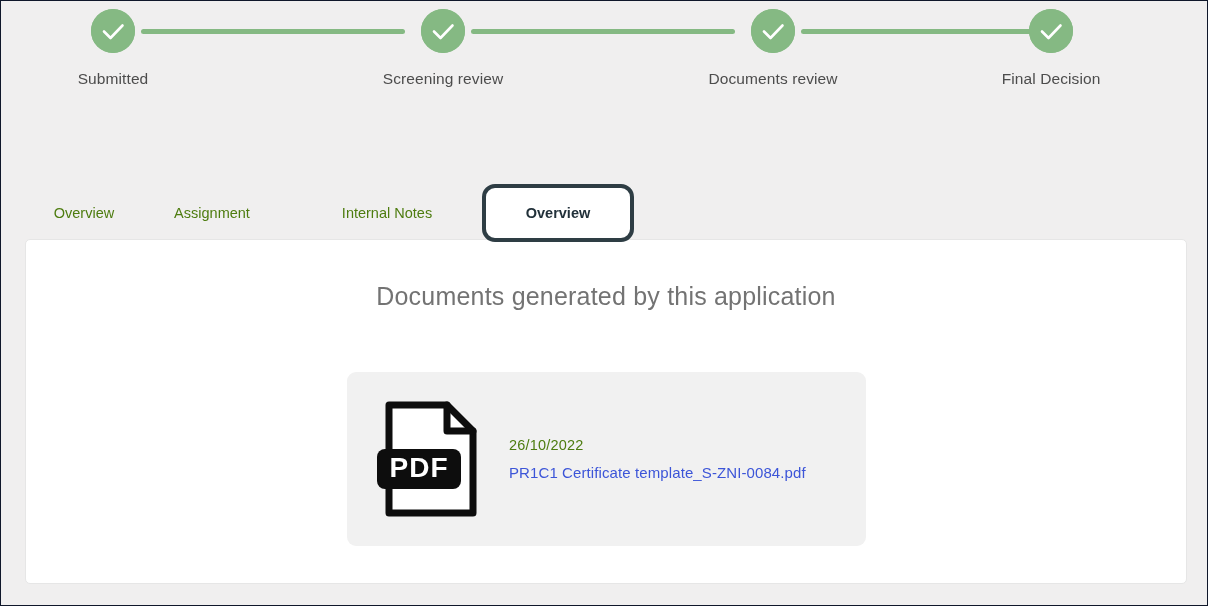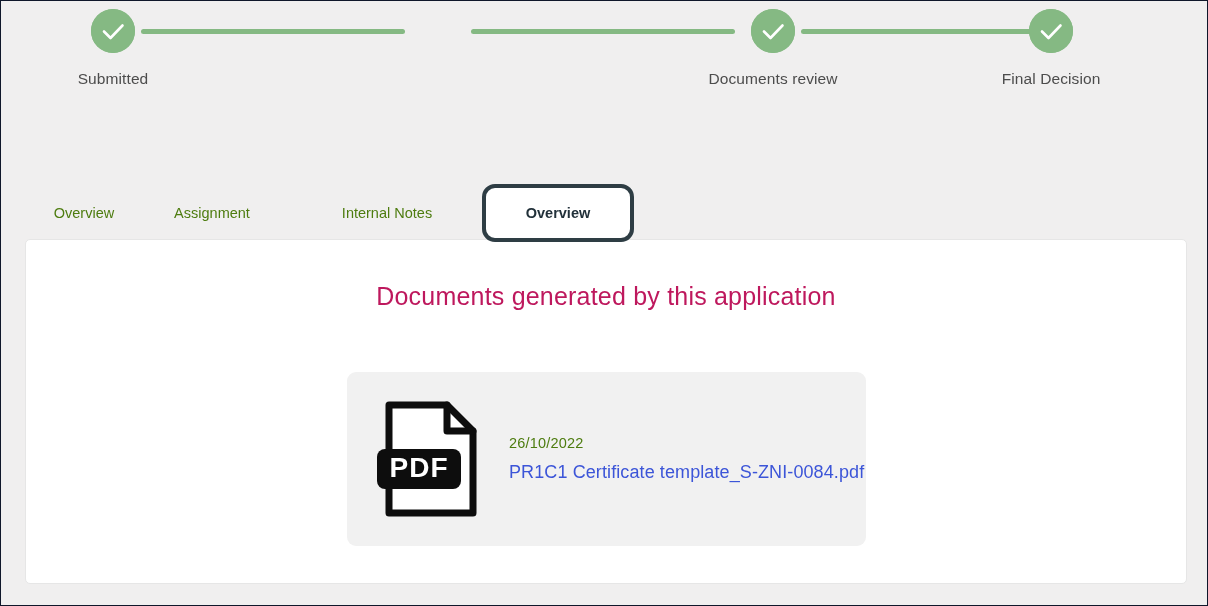--- a/index.html
+++ b/index.html
@@ -103,21 +103,21 @@
     box-sizing: border-box;
     z-index: 1;
   }
   .panel-title {
     position: absolute;
     left: 0;
     right: 0;
     top: 42px;
     text-align: center;
     font-size: 25px;
-    color: #be185d;
+    color: #737373;
     letter-spacing: 0.2px;
   }
 
   
   .doc-card {
     position: absolute;
     left: 321px;
     top: 132px;
     width: 519px;
     height: 174px;
@@ -139,21 +139,21 @@
     flex-direction: column;
     justify-content: center;
   }
   .doc-date {
     font-size: 14.5px;
     color: #4d7c0f;
     margin-bottom: 11px;
     letter-spacing: 0.2px;
   }
   .doc-link {
-    font-size: 18px;
+    font-size: 15px;
     color: #3c55d8;
     text-decoration: none;
     letter-spacing: 0.1px;
     cursor: pointer;
   }
 </style>
 </head>
 <body>
 
 <div id="app">
@@ -167,20 +167,29 @@
     <div class="step" style="left:22px;">
       <div class="step-circle">
         <svg width="44" height="44" viewBox="0 0 44 44" aria-hidden="true">
           <circle cx="22" cy="22" r="22" fill="#85b983"></circle>
           <path d="M13 22.5 L19.5 29 L31.5 16.5" fill="none" stroke="#ffffff" stroke-width="2.6" stroke-linecap="round" stroke-linejoin="round"></path>
         </svg>
       </div>
       <div class="step-label">Submitted</div>
     </div>
 
+    <div class="step" style="left:352px;">
+      <div class="step-circle">
+        <svg width="44" height="44" viewBox="0 0 44 44" aria-hidden="true">
+          <circle cx="22" cy="22" r="22" fill="#85b983"></circle>
+          <path d="M13 22.5 L19.5 29 L31.5 16.5" fill="none" stroke="#ffffff" stroke-width="2.6" stroke-linecap="round" stroke-linejoin="round"></path>
+        </svg>
+      </div>
+      <div class="step-label">Screening review</div>
+    </div>
 
     <div class="step" style="left:682px;">
       <div class="step-circle">
         <svg width="44" height="44" viewBox="0 0 44 44" aria-hidden="true">
           <circle cx="22" cy="22" r="22" fill="#85b983"></circle>
           <path d="M13 22.5 L19.5 29 L31.5 16.5" fill="none" stroke="#ffffff" stroke-width="2.6" stroke-linecap="round" stroke-linejoin="round"></path>
         </svg>
       </div>
       <div class="step-label">Documents review</div>
     </div>

